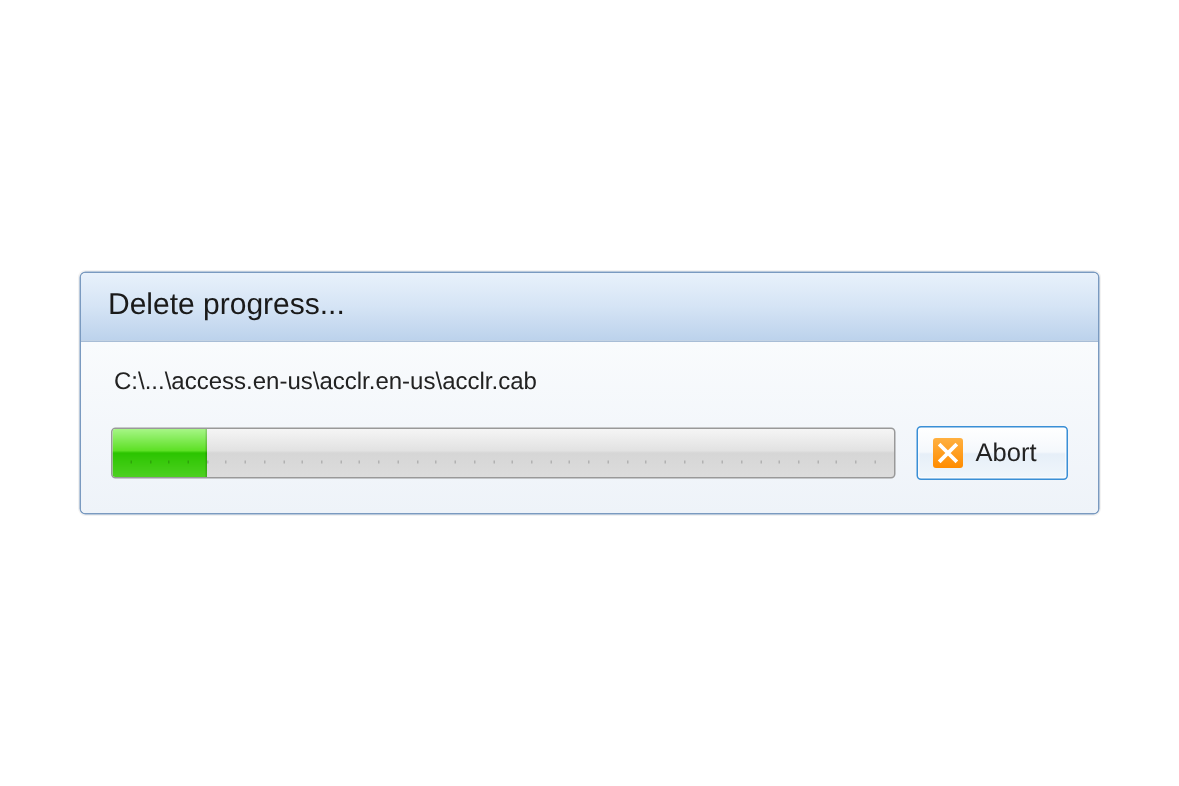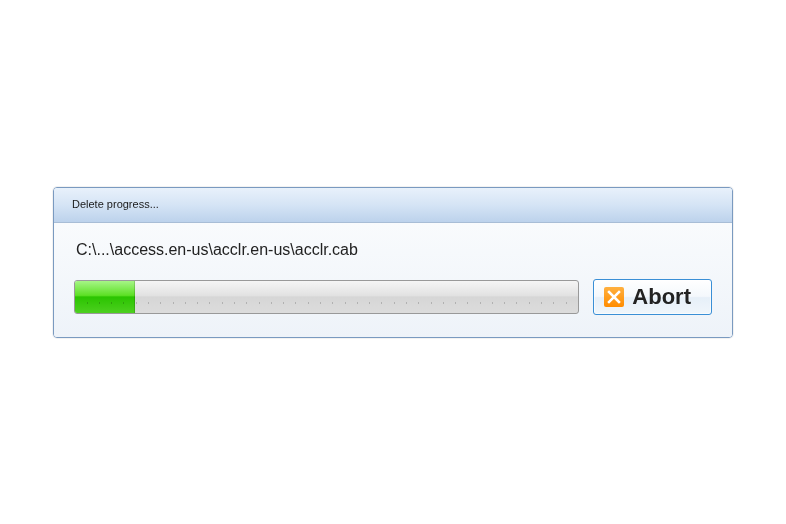--- a/index.html
+++ b/index.html
@@ -19,21 +19,21 @@
     .dialog {
       width: 680px;
       border: 1px solid #7a9ac0;
       border-radius: 4px;
       overflow: hidden;
       box-shadow: 0 0 0 1px rgba(0,0,0,0.05);
     }
     .titlebar {
       background: linear-gradient(to bottom, #e8f1fb 0%, #d5e4f5 50%, #bcd2ec 100%);
       padding: 10px 18px 12px 18px;
-      font-size: 11px;
+      font-size: 20px;
       color: #1a1a1a;
       border-bottom: 1px solid #a8bdd6;
     }
     .content {
       background: linear-gradient(to bottom, #f9fbfd 0%, #eef3f9 100%);
       padding: 18px 20px 22px 20px;
     }
     .filepath {
       font-size: 16px;
       color: #222;
@@ -81,25 +81,24 @@
     }
     .abort-button {
       display: flex;
       align-items: center;
       gap: 8px;
       padding: 5px 20px 5px 10px;
       height: 36px;
       border: 1px solid #3a8fd6;
       border-radius: 3px;
       background: linear-gradient(to bottom, #ffffff 0%, #f4f8fc 48%, #e6eff8 52%, #f0f6fb 100%);
-      font-size: 22px;
+      font-size: 17px;
       color: #222;
       cursor: pointer;
       box-shadow: inset 0 0 0 1px rgba(255,255,255,0.6);
-      font-weight: bold;
     }
     .abort-icon {
       width: 20px;
       height: 20px;
       background: linear-gradient(to bottom, #ffb040 0%, #ff8c00 100%);
       border-radius: 2px;
       display: flex;
       align-items: center;
       justify-content: center;
       position: relative;

